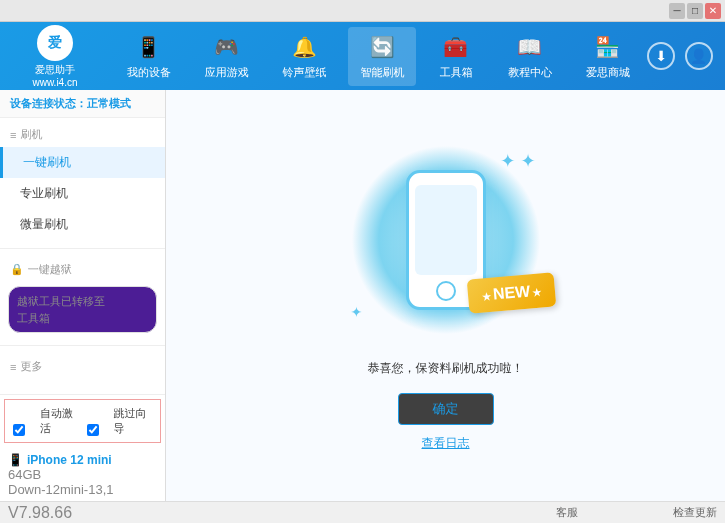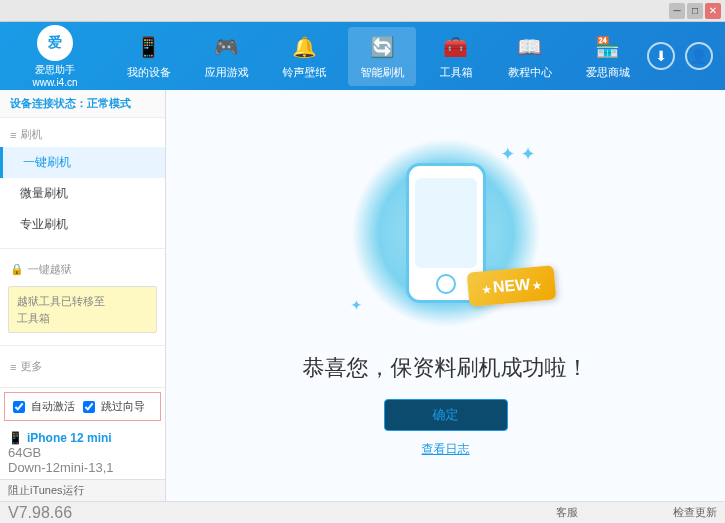--- a/index.html
+++ b/index.html
@@ -116,23 +116,23 @@
     }
     .sidebar-item.active {
       background: #e8f4ff;
       color: #1a9be6;
       border-left: 3px solid #1a9be6;
     }
     .sidebar-divider { height: 1px; background: #eee; margin: 4px 0; }
     .sidebar-note {
       margin: 4px 8px;
       padding: 6px 8px;
-      background: #fef9c3;
+      background: #4c1d95;
       border: 1px solid #e0e0e0;
-      border-radius: 2px;
+      border-radius: 12px;
       font-size: 11px;
       color: #888;
       line-height: 1.5;
     }
 
     
     .content-area {
       flex: 1;
       display: flex;
       flex-direction: column;
@@ -214,44 +214,44 @@
       font-size: 10px;
       margin-right: 2px;
     }
     .new-badge::after {
       content: '★';
       font-size: 10px;
       margin-left: 2px;
     }
 
     .success-text {
-      font-size: 22px;
+      font-size: 12px;
       color: #333;
       margin-bottom: 16px;
       font-weight: normal;
     }
     .confirm-btn {
-      width: 124px;
+      width: 96px;
       height: 32px;
       border: 1px solid #1a9be6;
       color: #1a9be6;
-      background: #0c4a6e;
+      background: #404040;
       border-radius: 4px;
       cursor: pointer;
       font-size: 13px;
       margin-bottom: 10px;
     }
     .view-log-link {
       font-size: 12px;
       color: #1a9be6;
       cursor: pointer;
       text-decoration: underline;
     }
     .checkbox-item {
-      display: flex; align-items: center; gap: 6px;
+      display: flex; align-items: flex-end; gap: 15px;
       font-size: 11px; color: #444;
     }
     .checkbox-item input { width: 12px; height: 12px; }
     .device-name {
       font-size: 12px;
       color: #1a9be6;
       font-weight: bold;
       display: flex; align-items: center; gap: 4px;
     }
     .device-details { font-size: 13px; color: #888; }
@@ -347,24 +347,24 @@
     <div class="sidebar-scroll">
       <div class="sidebar-section">
         <div class="sidebar-group-header">
           <span>≡</span>
           <span>刷机</span>
         </div>
         <div class="sidebar-item active">
           <span>一键刷机</span>
         </div>
         <div class="sidebar-item">
+          <span>专业刷机</span>
+        </div>
+        <div class="sidebar-item">
           <span>微量刷机</span>
-        </div>
-        <div class="sidebar-item">
-          <span>专业刷机</span>
         </div>
       </div>
 
       <div class="sidebar-divider"></div>
 
       <div class="sidebar-section">
         <div class="sidebar-group-header">
           <span>🔒</span>
           <span>一键越狱</span>
         </div>
@@ -396,23 +396,20 @@
         </label>
       </div>
       <div style="padding: 6px 8px 4px 8px;">
         <div class="device-name">
           <span>📱</span>
           <span style="color:#1a9be6; font-weight:bold;">iPhone 12 mini</span>
         </div>
         <div class="device-details">64GB</div>
         <div class="device-details">Down-12mini-13,1</div>
       </div>
-      <div class="itunes-bar">
-        <span>阻止iTunes运行</span>
-      </div>
     </div>
   </div>
 
   <div class="content-area">
     <div class="phone-illustration">
       <div class="phone-glow"></div>
       <div class="phone-body">
         <div class="phone-screen"></div>
         <div class="phone-home"></div>
       </div>

